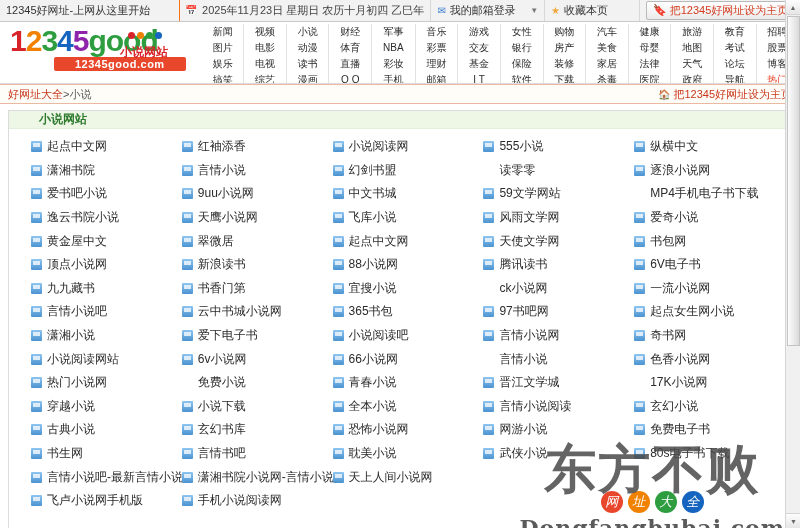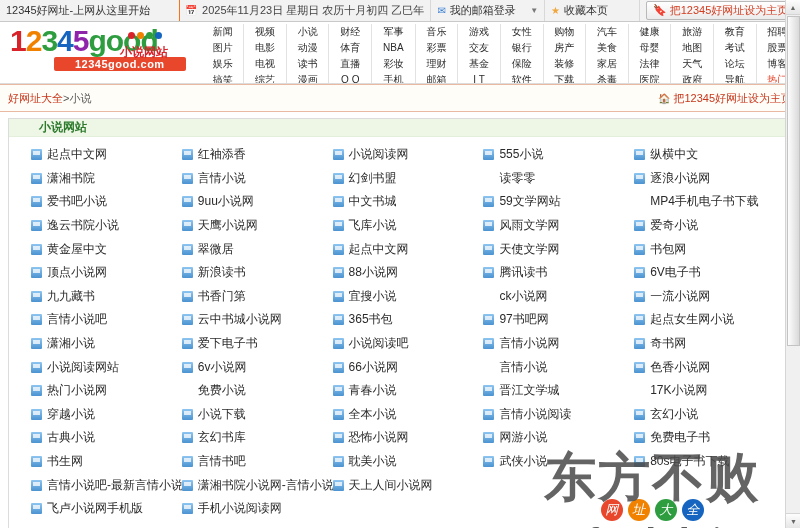--- a/index.html
+++ b/index.html
@@ -64,21 +64,21 @@
   .navgrid table { border-collapse:collapse; width:100%; }
   .navgrid td {
     font-size:10px; color:#2b2b2b; text-align:center;
     padding:1px 2px; white-space:nowrap; line-height:14px;
   }
   .navgrid td.sep { border-left:1px solid #e2e2e2; }
   .navgrid td.hot { color:#e8472c; }
 
   
   .crumb {
-    height:28px; display:flex; align-items:center; justify-content:space-between;
+    height:20px; display:flex; align-items:center; justify-content:space-between;
     padding:0 8px; font-size:11px; background:#fff;
     border-top:1px solid #e9b9a2; border-bottom:1px solid #e9b9a2;
     background:#fffdf8;
   }
   .crumb-left { color:#555; }
   .crumb-left a { color:#c8361b; text-decoration:none; }
   .crumb-right { color:#c8361b; display:flex; align-items:center; gap:3px; }
   .home-ico { color:#e8a33d; font-size:10px; }
 
   

